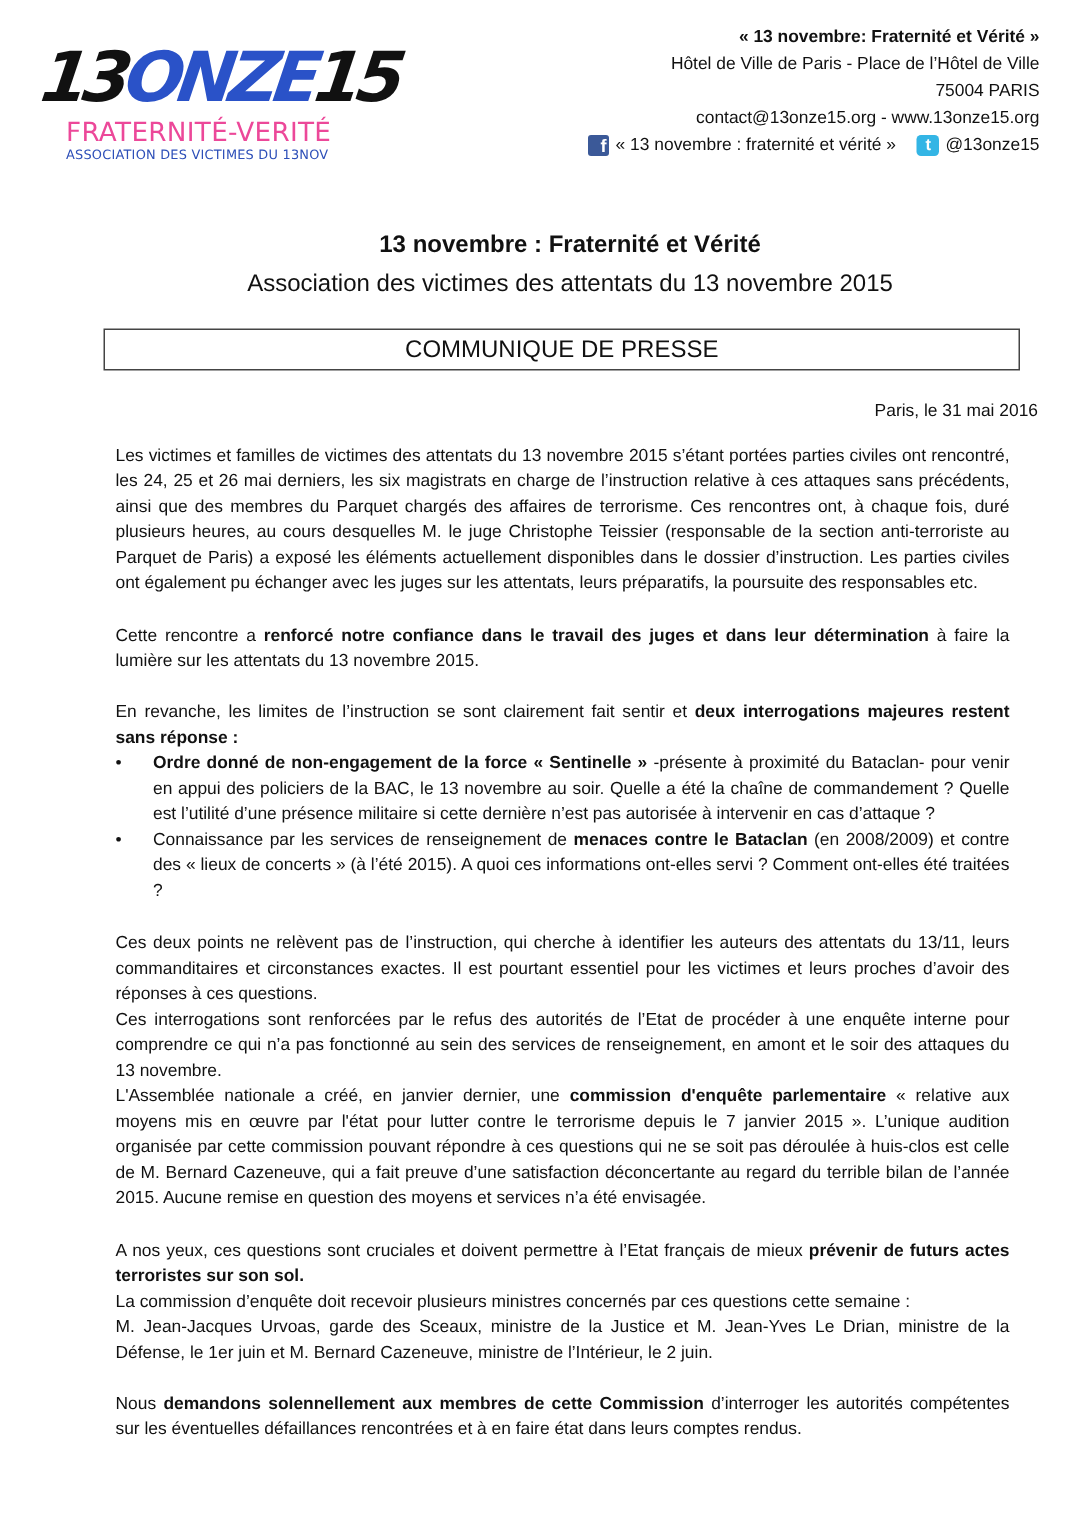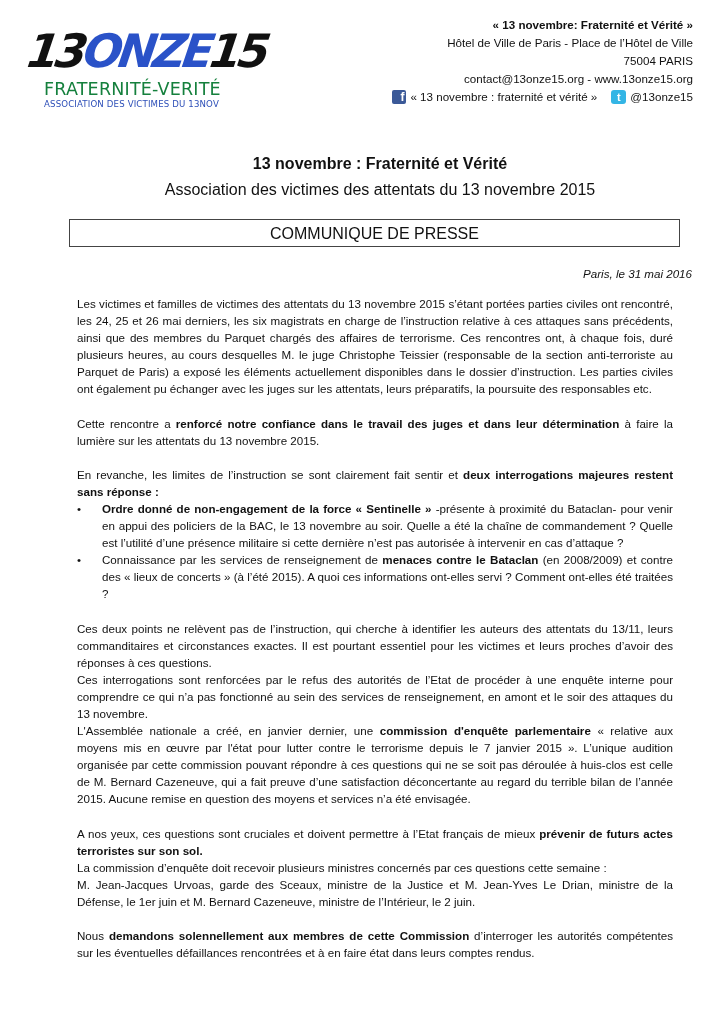--- a/index.html
+++ b/index.html
@@ -8,40 +8,40 @@
   .page { position:absolute; left:0; top:0; width:725px; height:1024px; }
 
   
   .logo { position:absolute; left:28px; top:28px; width:210px; height:82px; }
   .logo .big { position:absolute; left:0; top:0; font-family:"DejaVu Sans", sans-serif;
                font-weight:bold; font-style:italic; font-size:46px; letter-spacing:-4px; line-height:46px;
                transform:skewX(-8deg); }
   .logo .big .blk { color:#111; }
   .logo .big .blu { color:#2a52c8; }
   .logo .frat { position:absolute; left:16px; top:52px; font-family:"DejaVu Sans", sans-serif; font-size:17.5px;
-                color:#15803d; letter-spacing:0.2px; line-height:18px; }
+                color:#ec4899; letter-spacing:0.2px; line-height:18px; }
   .logo .assoc { position:absolute; left:16px; top:71px; font-family:"DejaVu Sans", sans-serif; font-size:8.6px;
                  color:#2d4fb8; letter-spacing:0.15px; line-height:10px; }
 
   
   .contact { position:absolute; right:32px; top:16px; text-align:right; font-size:11.6px; line-height:18px; color:#111;margin-left:26px; }
   .contact .bold { font-weight:bold; }
   .contact .social { display:flex; justify-content:flex-end; align-items:center; gap:4px; }
   .fb-icon { display:inline-block; width:14px; height:14px; background:#3b5998; color:#fff; font-weight:bold;
              font-size:12px; line-height:15px; text-align:right; padding-right:2px; box-sizing:border-box; border-radius:2px; }
   .tw-icon { display:inline-block; width:15px; height:14px; background:#33b5e5; color:#fff; font-weight:bold;
              font-size:11px; line-height:14px; text-align:center; border-radius:3px; margin-left:10px; }
 
   
   .title1 { position:absolute; left:0; width:760px; top:155px; text-align:center; font-size:16px; font-weight:bold; }
   .title2 { position:absolute; left:0; width:760px; top:181px; text-align:center; font-size:16px; }
   .boxtitle { position:absolute; left:69px; top:219px; width:609px; height:26px; border:1px solid #444;
               text-align:center; font-size:16px; font-weight:normal; line-height:27px; }
 
-  .date { position:absolute; right:33px; top:267px; font-size:11.6px;font-style:italic; }
+  .date { position:absolute; right:33px; top:267px; font-size:11.6px; }
 
   .body { position:absolute; left:77px; top:295px; width:596px; font-size:11.6px; line-height:17.1px; text-align:justify; }
   .body p { margin:0 0 17px 0; }
   .body p.tight { margin:0; }
   .body ul { margin:0 0 17px 0; padding:0; list-style:none; }
   .body li { position:relative; padding-left:25px; }
   .body li .bullet { position:absolute; left:0; top:0; }
   .body b { font-weight:bold; }
 
   .pagenum { position:absolute; left:622px; top:990px; font-size:10.5px;margin-top:48px; }

